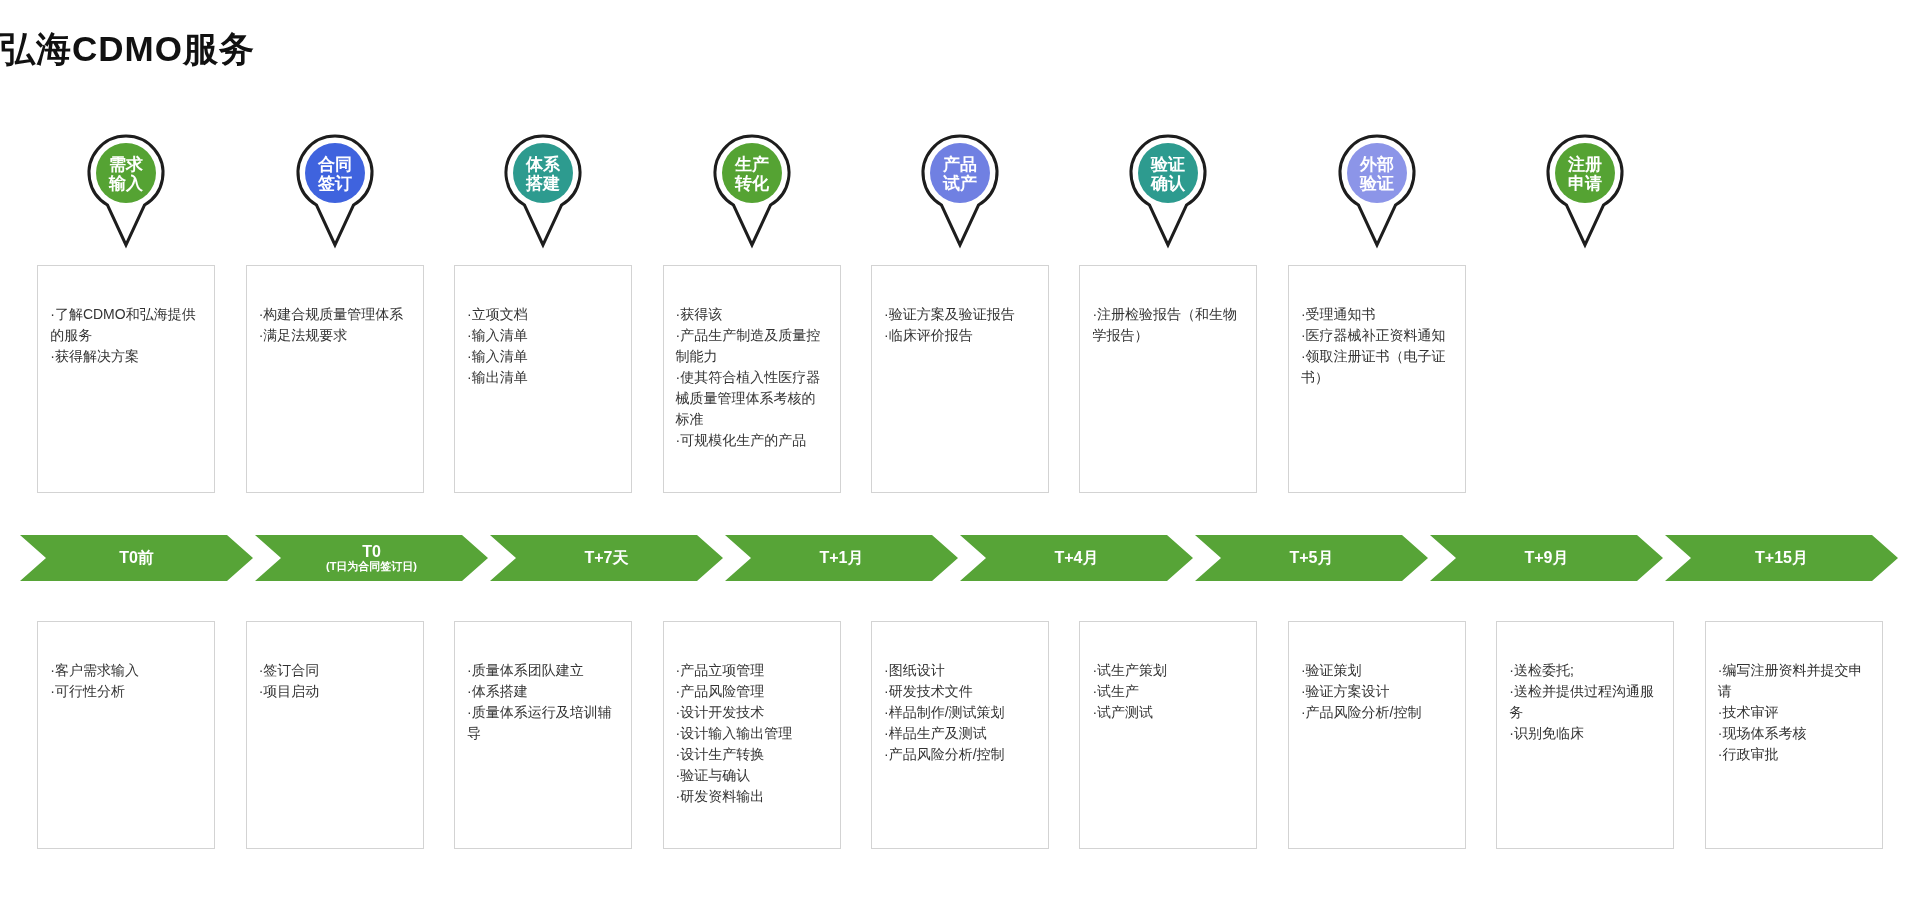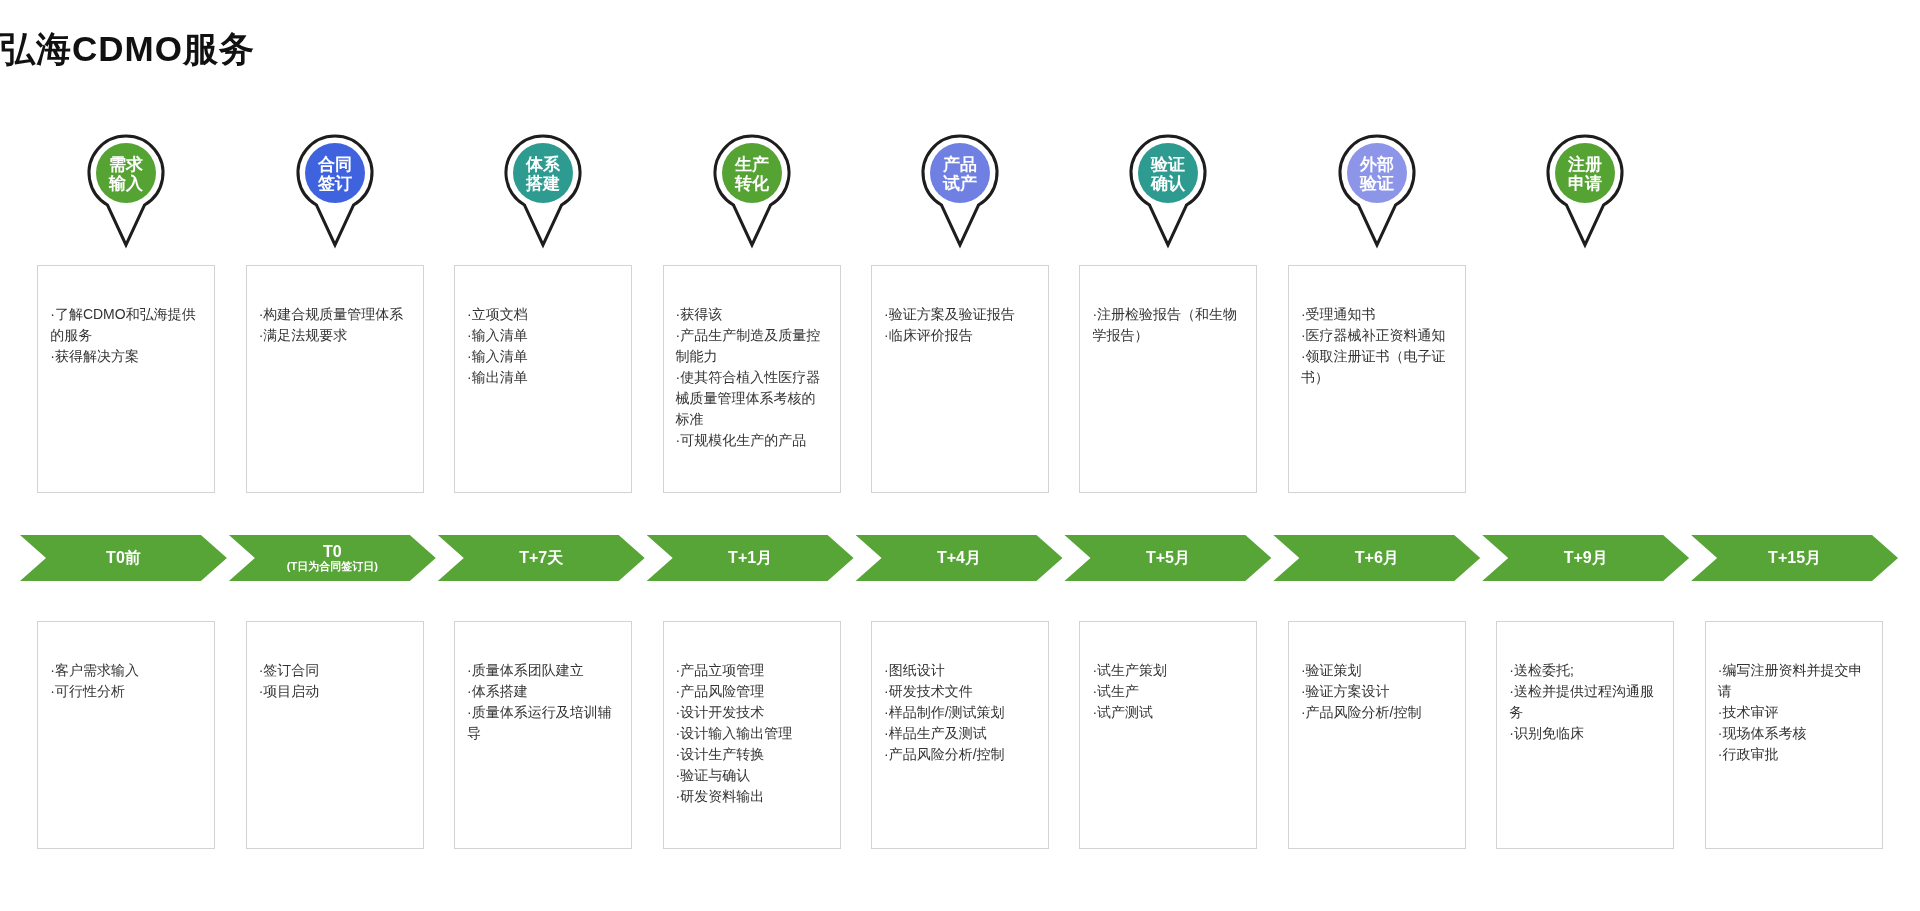--- a/index.html
+++ b/index.html
@@ -158,24 +158,20 @@
   </div>
   <div class="arrow">
     <div class="arrow-label">T+4月</div>
 
   </div>
   <div class="arrow">
     <div class="arrow-label">T+5月</div>
 
   </div>
   <div class="arrow">
-    <div class="arrow-label">T+6月</div>
-
-  </div>
-  <div class="arrow">
     <div class="arrow-label">T+9月</div>
 
   </div>
   <div class="arrow">
     <div class="arrow-label">T+15月</div>
 
   </div>
 </div>
 
 <div class="grid activities-row">

